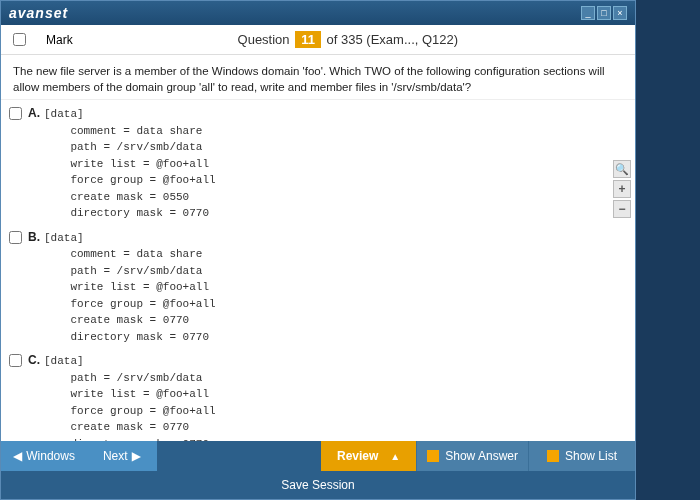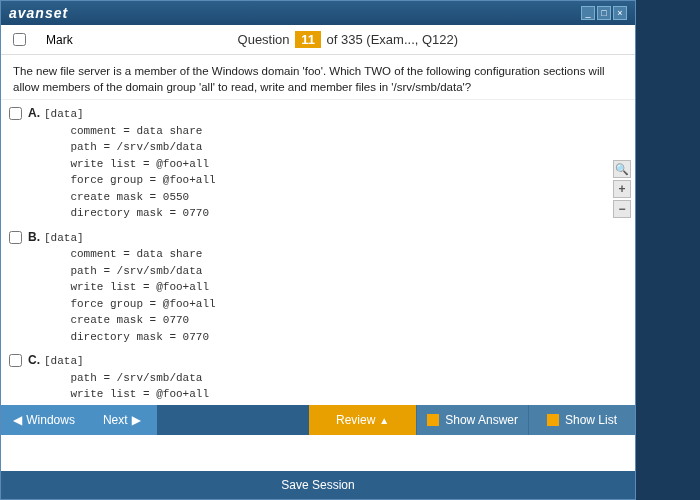--- a/index.html
+++ b/index.html
@@ -139,26 +139,27 @@
       min-width: 70px;
       justify-content: center;
     }
 
     .toolbar-spacer { flex: 1; }
 
     .review-btn {
       background: #e8a000;
       color: white;
       border: none;
-      padding: 0 27px;
-      font-size: 12px;
-      cursor: pointer;
-      display: flex;
-      align-items: center;
-      gap: 4px;
+      padding: 0 16px;
+      font-size: 12px;
+      cursor: pointer;
+      display: flex;
+      align-items: center;
+      gap: 12px;
+      font-weight: bold;
     }
     .review-arrow { font-size: 10px; }
 
     .show-answer-btn {
       background: #4a7fa8;
       color: white;
       border: none;
       border-left: 1px solid #3a6f98;
       padding: 2px 10px;
       font-size: 12px;
@@ -180,21 +181,20 @@
       gap: 6px;
     }
     .btn-square { width: 12px; height: 12px; background: #f5a500; display: inline-block; flex-shrink: 0; }
 
     
     .bottom-toolbar2 {
       background: #5eead4;
       display: flex;
       align-items: stretch;
       min-height: 28px;
-      margin-top: 36px;
     }
     .save-session-btn {
       flex: 1;
       background: #2c5f8a;
       color: white;
       border: none;
       font-size: 12px;
       cursor: pointer;
       text-align: center;
     }

